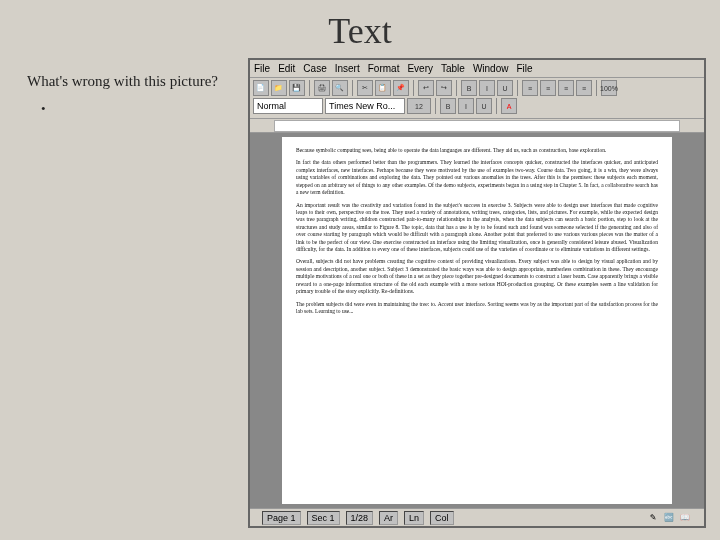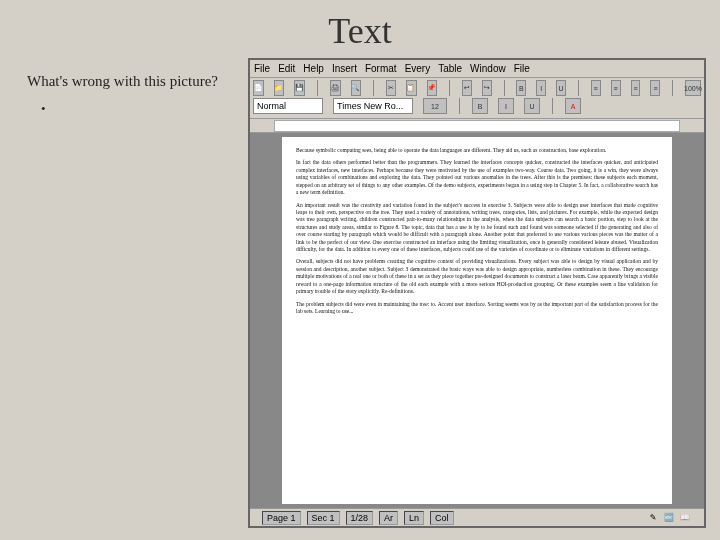--- a/index.html
+++ b/index.html
@@ -117,21 +117,21 @@
     .toolbar-area {
       background: #d4d0c8;
       padding: 2px 3px;
       border-bottom: 1px solid #999;
       flex-shrink: 0;
     }
 
     .toolbar-row {
       display: flex;
       align-items: center;
-      gap: 10px;
+      gap: 2px;
       margin-bottom: 2px;
     }
 
     .tb-icon {
       width: 16px;
       height: 16px;
       background: #c0c0c0;
       border: 1px solid #888;
       font-size: 7px;
       display: flex;
@@ -257,21 +257,21 @@
   <div class="question">What's wrong with this picture?</div>
   <div class="bullet">•</div>
 </div>
 
 <div class="word-window">
 
 
   <div class="menu-bar">
     <span class="menu-item">File</span>
     <span class="menu-item">Edit</span>
-    <span class="menu-item">Help</span>
+    <span class="menu-item">Case</span>
     <span class="menu-item">Insert</span>
     <span class="menu-item">Format</span>
     <span class="menu-item">Every</span>
     <span class="menu-item">Table</span>
     <span class="menu-item">Window</span>
     <span class="menu-item">File</span>
   </div>
 
   <div class="toolbar-area">
     <div class="toolbar-row">

